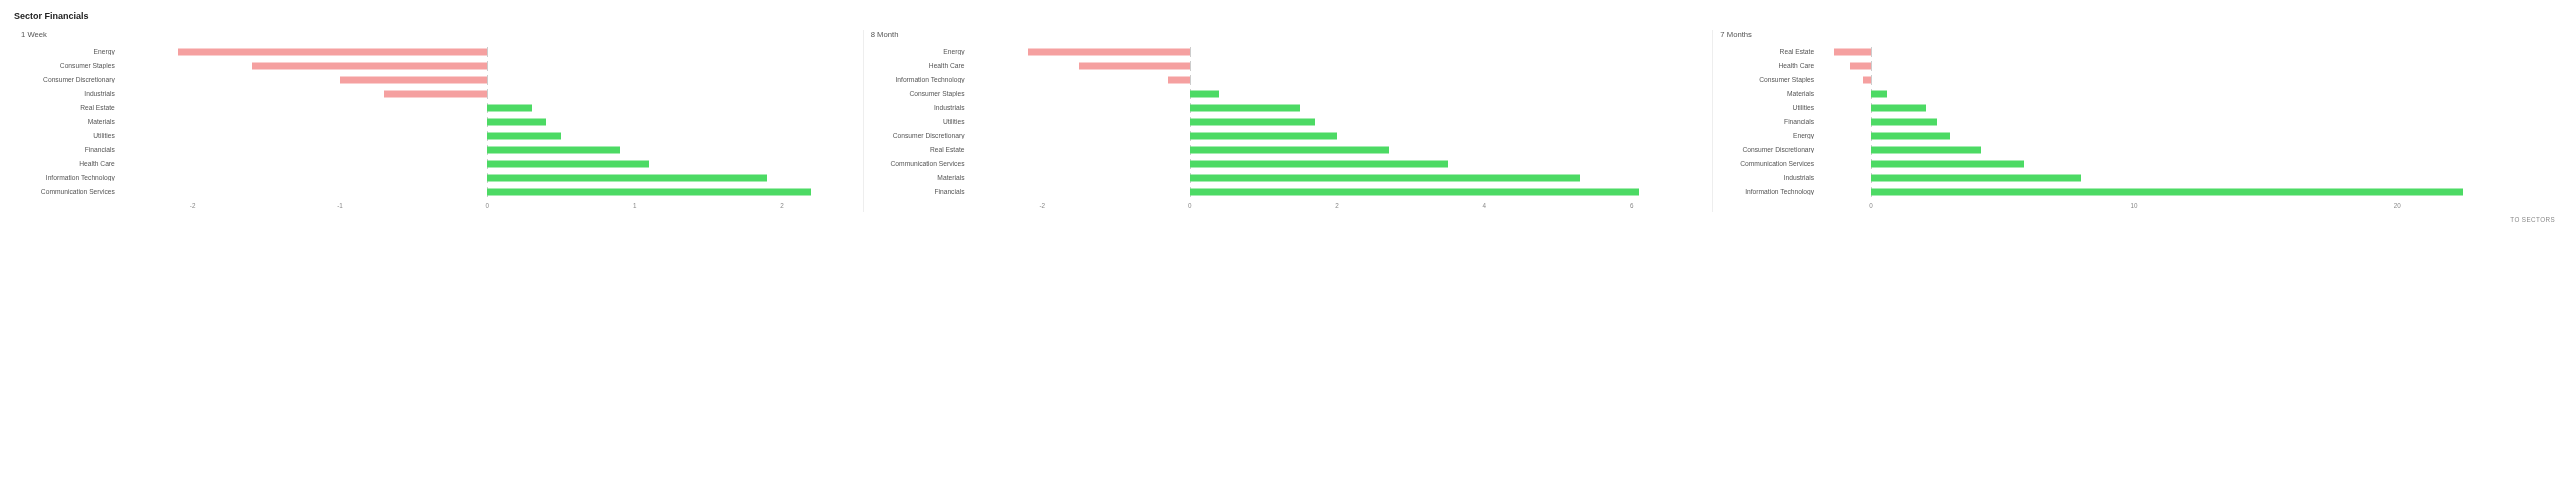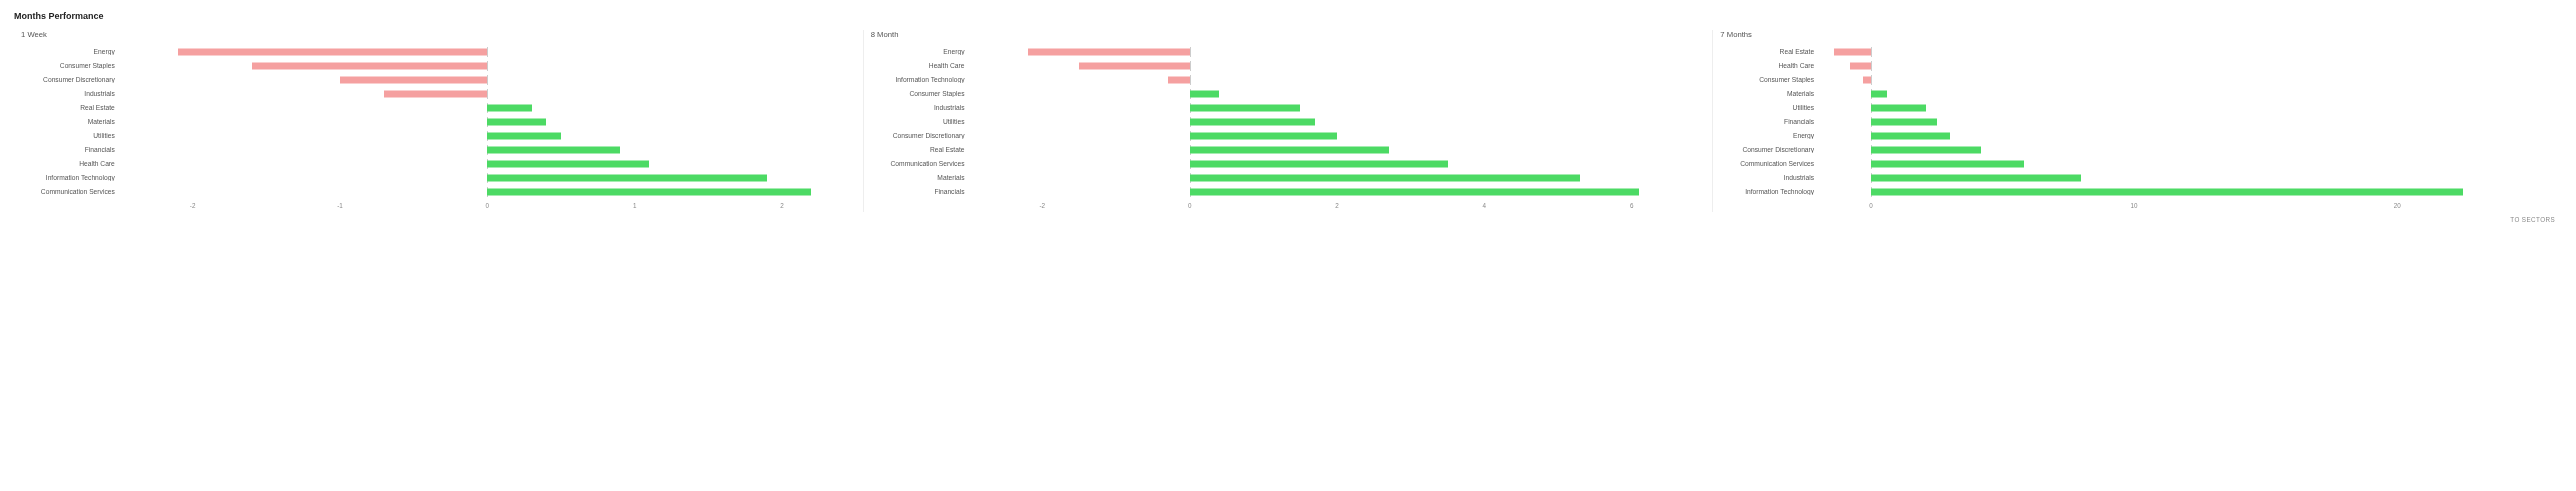--- a/index.html
+++ b/index.html
@@ -107,21 +107,21 @@
       color: #888;
       margin-top: 4.2px;
       padding-right: 7px;
       letter-spacing: 0.4px;
     }
   </style>
 </head>
 <body>
 
 <div class="page-container">
-  <div class="page-title">Months Performance</div>
+  <div class="page-title">Sector Financials</div>
   <div class="charts-row" id="charts-row">
       <div class="chart-section">
         <div class="chart-title">1 Week</div>
         <div class="chart-area">
           <div class="bar-row">
             <div class="bar-label">Energy</div>
             <div class="bar-container">
               <div class="bar-zero-line" style="left: 50%;"></div>
               <div class="bar bar-negative" style="left: 8%; width: 42%;"></div>
             </div>

